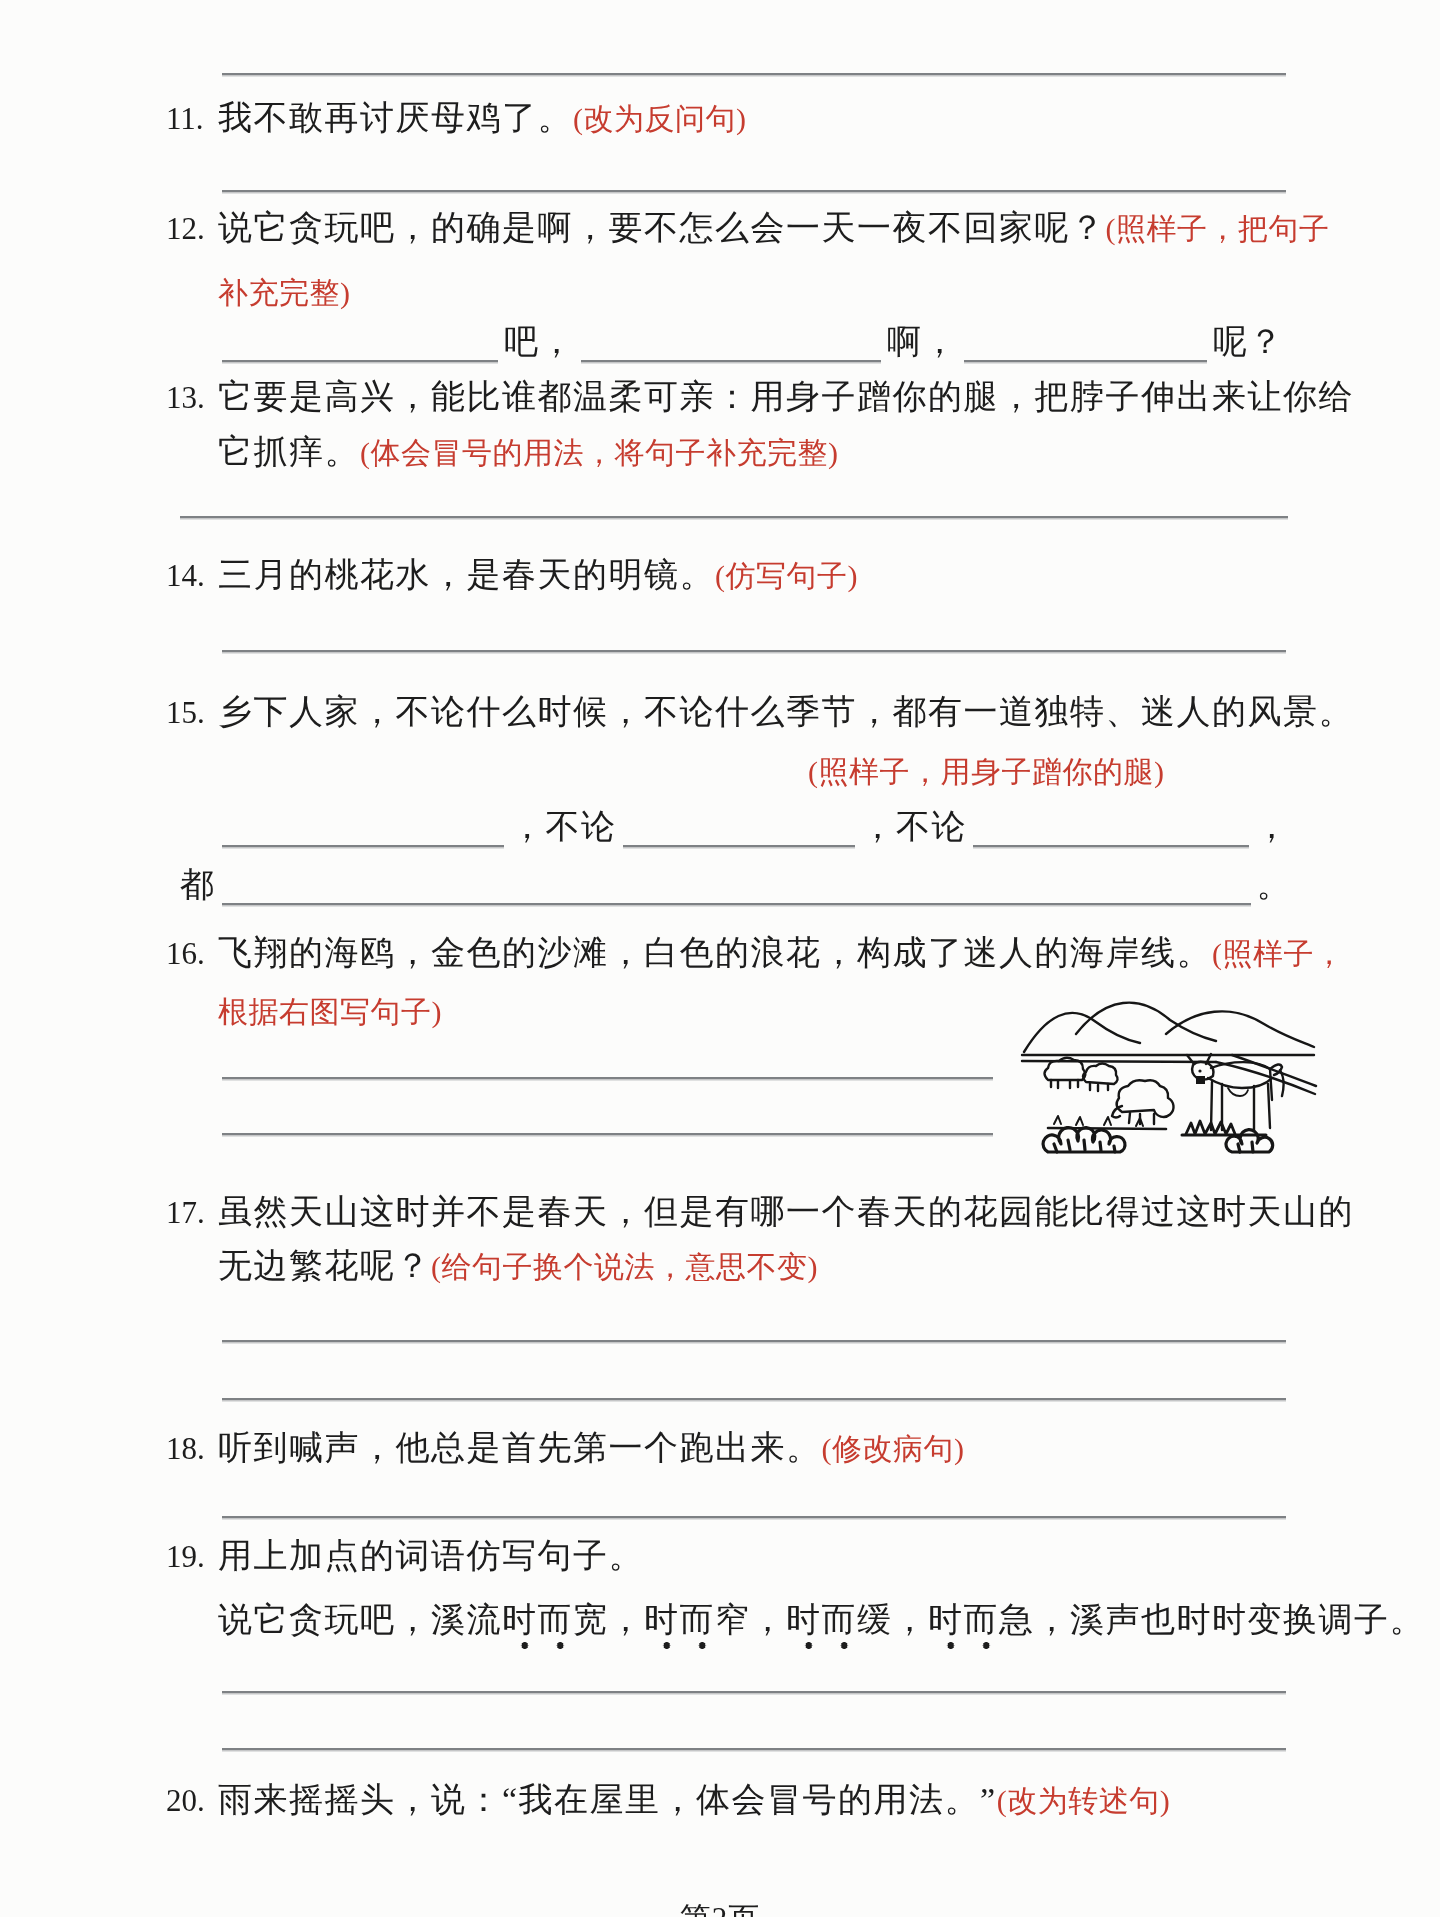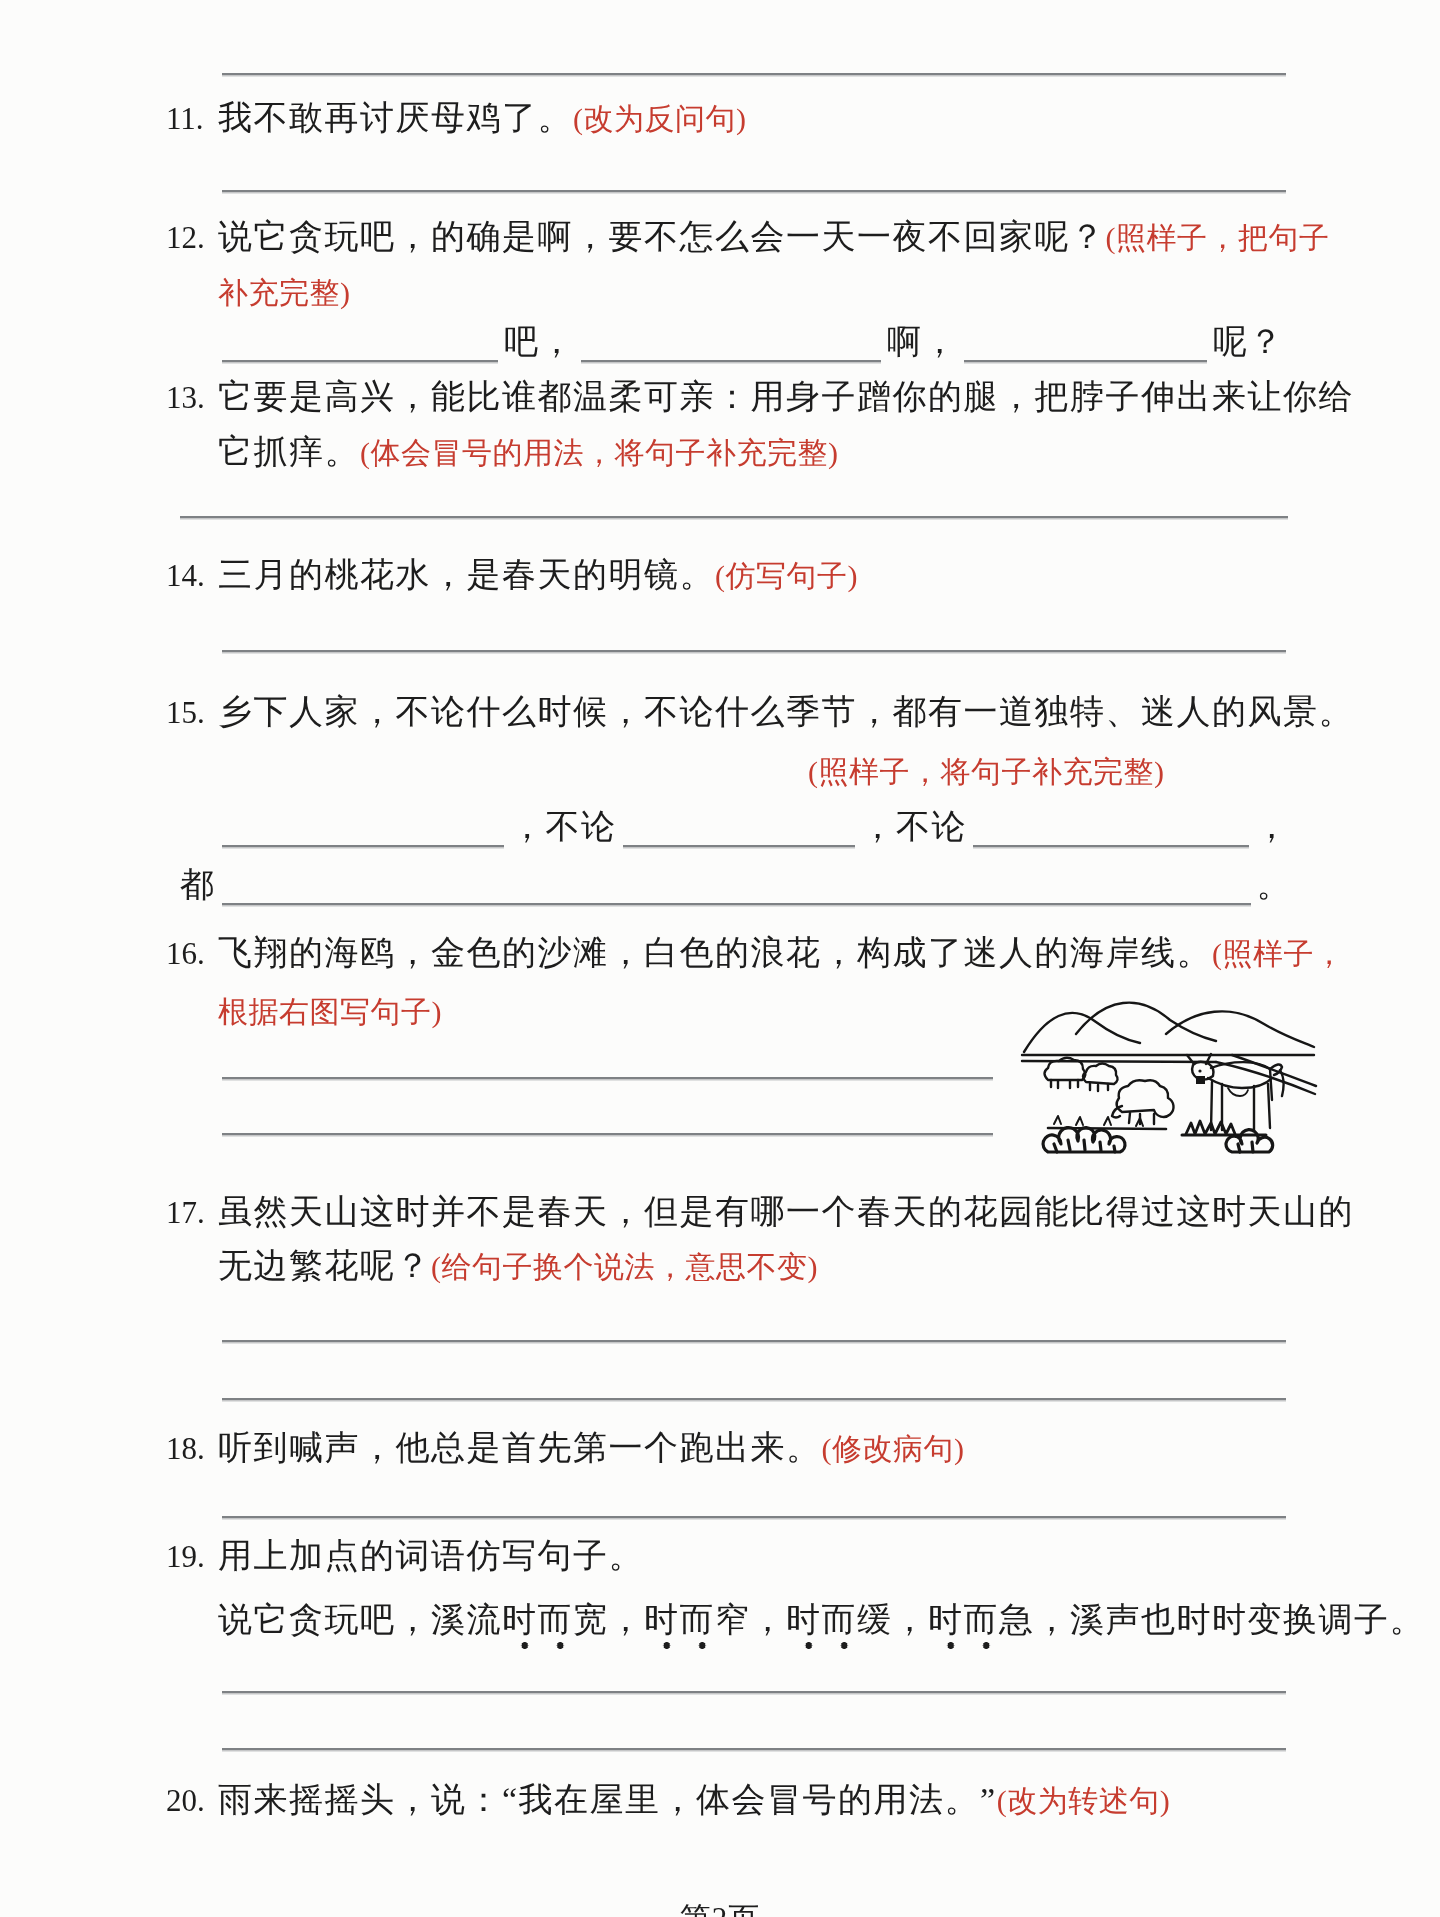--- a/index.html
+++ b/index.html
@@ -51,21 +51,21 @@
 
 <div class="page">
 
   <div class="hline" style="top:73px;left:222px;width:1064px;"></div>
 
   <div class="q" style="top:96px;">
     <span class="num">11.</span><span>我不敢再讨厌母鸡了。</span><span class="red">(改为反问句)</span>
   </div>
   <div class="hline" style="top:190px;left:222px;width:1064px;"></div>
 
-  <div class="q" style="top:215px;">
+  <div class="q" style="top:206px;">
     <span class="num">12.</span><span>说它贪玩吧，的确是啊，要不怎么会一天一夜不回家呢？</span><span class="red">(照样子，把句子</span>
   </div>
   <div class="q red" style="top:271px;left:180px;width:1100px;">补充完整)</div>
   <div class="fillrow" style="top:320px;left:222px;right:150px;">
     <span class="seg" style="width:276px;"></span>
     <span class="word">吧，</span>
     <span class="seg" style="width:300px;"></span>
     <span class="word">啊，</span>
     <span class="seg grow"></span>
     <span class="word">呢？</span>
@@ -82,21 +82,21 @@
   </div>
 
   <div class="q" style="top:553px;">
     <span class="num">14.</span><span>三月的桃花水，是春天的明镜。</span><span class="red">(仿写句子)</span>
   </div>
   <div class="hline" style="top:650px;left:222px;width:1064px;"></div>
 
   <div class="q" style="top:690px;">
     <span class="num">15.</span><span>乡下人家，不论什么时候，不论什么季节，都有一道独特、迷人的风景。</span>
   </div>
-  <div class="q red" style="top:750px;left:770px;width:560px;">(照样子，将句子补充完整)</div>
+  <div class="q red" style="top:750px;left:770px;width:560px;">(照样子，用身子蹭你的腿)</div>
   <div class="fillrow" style="top:805px;left:222px;right:150px;align-items:flex-end;">
     <span class="seg" style="width:282px;"></span>
     <span class="word">，不论</span>
     <span class="seg" style="width:232px;"></span>
     <span class="word">，不论</span>
     <span class="seg grow"></span>
     <span class="word" style="padding-right:0;">，</span>
   </div>
   <div class="fillrow" style="top:863px;left:180px;right:148px;">
     <span class="word" style="padding-left:0;">都</span>

